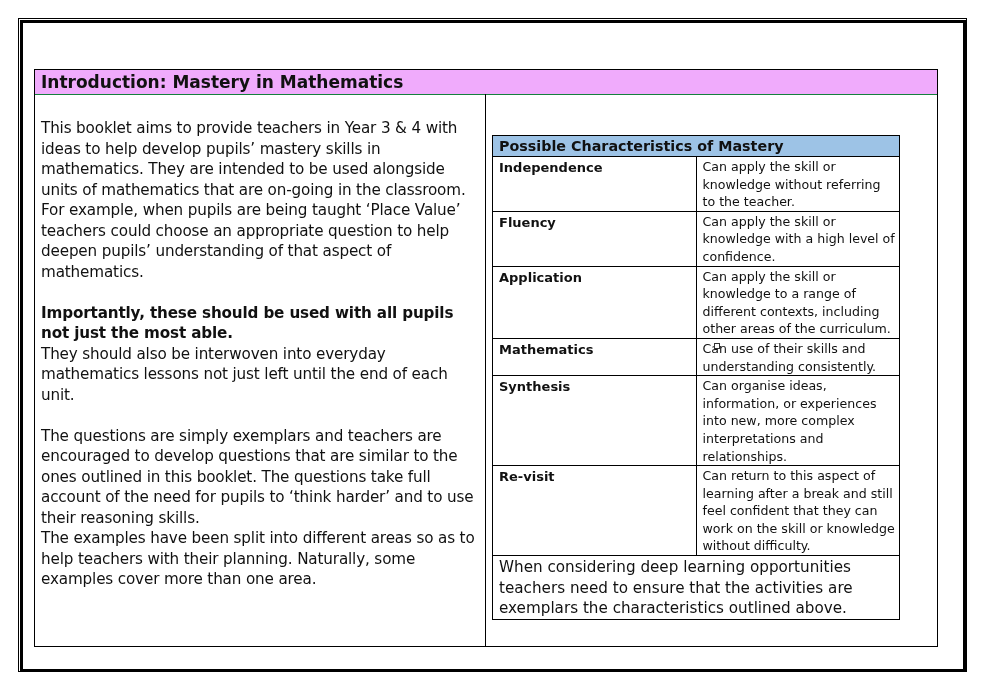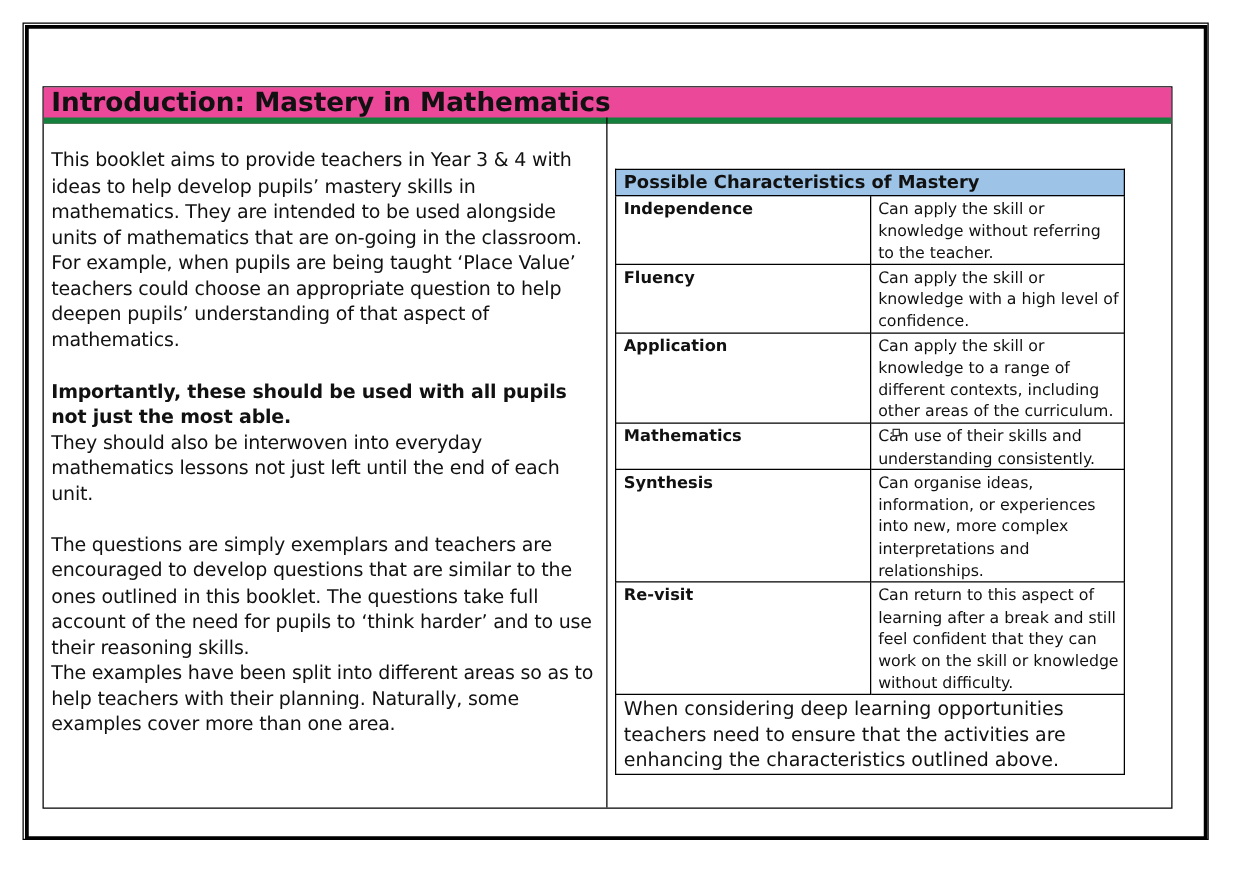--- a/index.html
+++ b/index.html
@@ -5,22 +5,22 @@
   html, body { margin: 0; padding: 0; background: #ffffff; }
   body { width: 986px; height: 697px; position: relative; overflow: hidden;
          font-family: "DejaVu Sans", sans-serif; color: #111; }
   .frame-outer { position: absolute; left: 18px; top: 18px; width: 949px; height: 654px;
                  border: 1px solid #000; box-sizing: border-box; }
   .frame-inner { position: absolute; left: 20px; top: 20px; width: 946px; height: 652px;
                  border: 3px solid #000; box-sizing: border-box; }
   .main { position: absolute; left: 34px; top: 69px; width: 904px; height: 578px;
           border: 1px solid #000; box-sizing: border-box; }
   .main-header { position: absolute; left: 0; top: 0; right: 0; height: 24px;
-                 background: #ec4899; border-bottom: 5px solid #15803d;
-                 font-weight: bold; font-size: 21px; line-height: 24px; padding-left: 6px;
+                 background: #f0abfc; border-bottom: 1px solid #15803d;
+                 font-weight: bold; font-size: 17px; line-height: 24px; padding-left: 6px;
                  white-space: nowrap; }
   .divider { position: absolute; left: 450px; top: 24px; bottom: 0; width: 1px; background: #000; }
   .left-col { position: absolute; left: 6px; top: 48px; width: 442px;
               font-size: 15.2px; line-height: 20.5px; letter-spacing: -0.15px; }
   .left-col p { margin: 0; }
   .left-col .gap { height: 20.5px; }
   .bold { font-weight: bold; }
 
   .char-table { position: absolute; left: 492px; top: 135px; width: 408px;
                 border-collapse: collapse; table-layout: fixed; }
@@ -84,18 +84,18 @@
   </tr>
   <tr class="row-syn">
     <td class="term">Synthesis</td>
     <td class="desc">Can organise ideas, information, or experiences into new, more complex interpretations and relationships.</td>
   </tr>
   <tr class="row-rev">
     <td class="term">Re-visit</td>
     <td class="desc">Can return to this aspect of learning after a break and still feel confident that they can work on the skill or knowledge without difficulty.</td>
   </tr>
   <tr class="row-foot">
-    <td colspan="2" class="footer">When considering deep learning opportunities teachers need to ensure that the activities are enhancing the characteristics outlined above.</td>
+    <td colspan="2" class="footer">When considering deep learning opportunities teachers need to ensure that the activities are exemplars the characteristics outlined above.</td>
   </tr>
 </tbody>
   </table>
 
 <div class="anchor"></div>
 
 </body></html>

